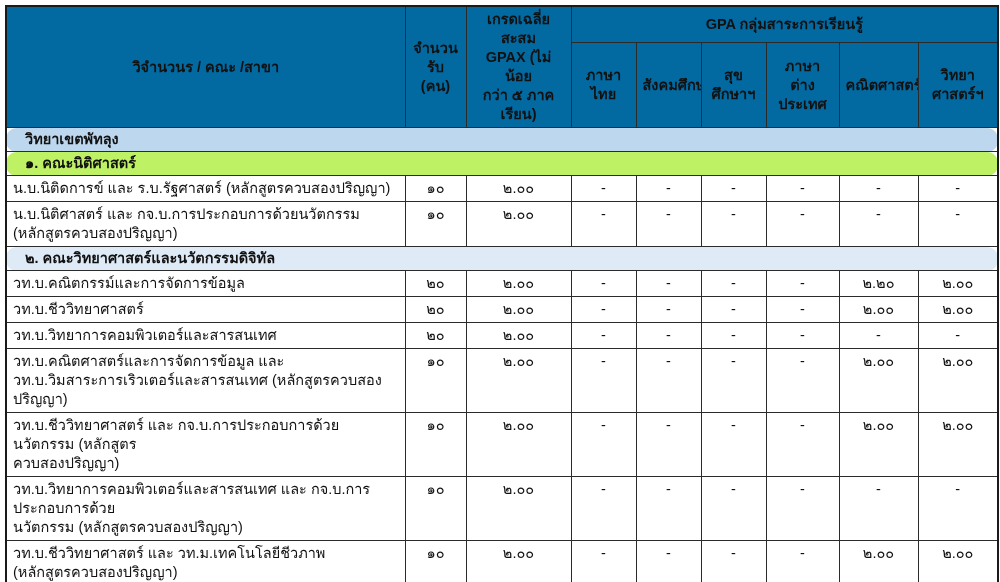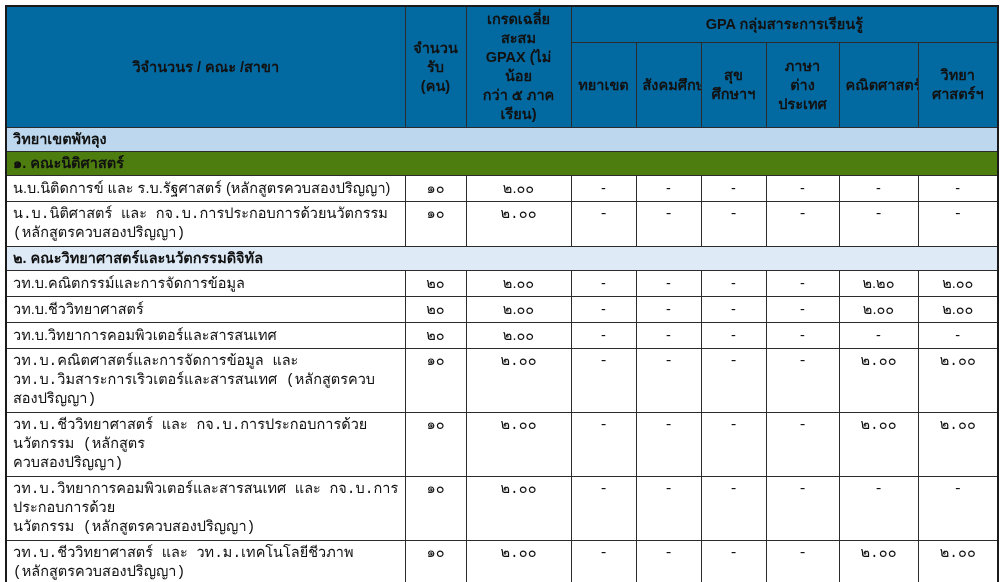--- a/index.html
+++ b/index.html
@@ -37,26 +37,27 @@
   td.prog {
     text-align: left;
     vertical-align: top;
     white-space: pre-line;
   }
   td.num {
     text-align: center;
     vertical-align: top;
   }
   tr.row-1 td { height: 25px; }
-  tr.row-2 td { height: 44px; font-family: Liberation Mono, monospace; }
+  tr.row-2 td { height: 44px; }
   tr.campus-row td, tr.faculty-row td {
     font-weight: bold;
     height: 24px;
-    padding: 2px 6px;
+    padding: 2px 18px;
     vertical-align: middle;
+    border-radius: 11px;
   }
 </style>
 </head>
 <body>
 
 <div class="page">
   <table class="grid">
     <colgroup>
       <col style="width:399px">
       <col style="width:61px">
@@ -72,34 +73,34 @@
       <tr class="hdr-top">
         <th rowspan="2">วิจำนวนร / คณะ /สาขา</th>
         <th rowspan="2">จำนวนรับ
 (คน)</th>
         <th rowspan="2">เกรดเฉลี่ยสะสม
 GPAX (ไม่น้อย
 กว่า ๕ ภาคเรียน)</th>
         <th colspan="6">GPA กลุ่มสาระการเรียนรู้</th>
       </tr>
       <tr class="hdr-sub">
-        <th>ทยาเขต</th>
+        <th>ภาษาไทย</th>
         <th>สังคมศึกษา</th>
         <th>สุขศึกษาฯ</th>
         <th>ภาษา
 ต่างประเทศ</th>
         <th>คณิตศาสตร์</th>
         <th>วิทยาศาสตร์ฯ</th>
       </tr>
     </thead>
     <tbody id="table-body">
         <tr class="campus-row" style="background: rgb(189, 215, 238);">
           <td colspan="9">วิทยาเขตพัทลุง</td>
         </tr>
-        <tr class="faculty-row" style="background: #4d7c0f;">
+        <tr class="faculty-row" style="background: #bef264;">
           <td colspan="9">๑. คณะนิติศาสตร์</td>
         </tr>
         <tr class="row-1">
           <td class="prog">น.บ.นิติดการข์ และ ร.บ.รัฐศาสตร์ (หลักสูตรควบสองปริญญา)</td>
           <td class="num">๑๐</td>
           <td class="num">๒.๐๐</td>
           <td class="num">-</td>
           <td class="num">-</td>
           <td class="num">-</td>
           <td class="num">-</td>

